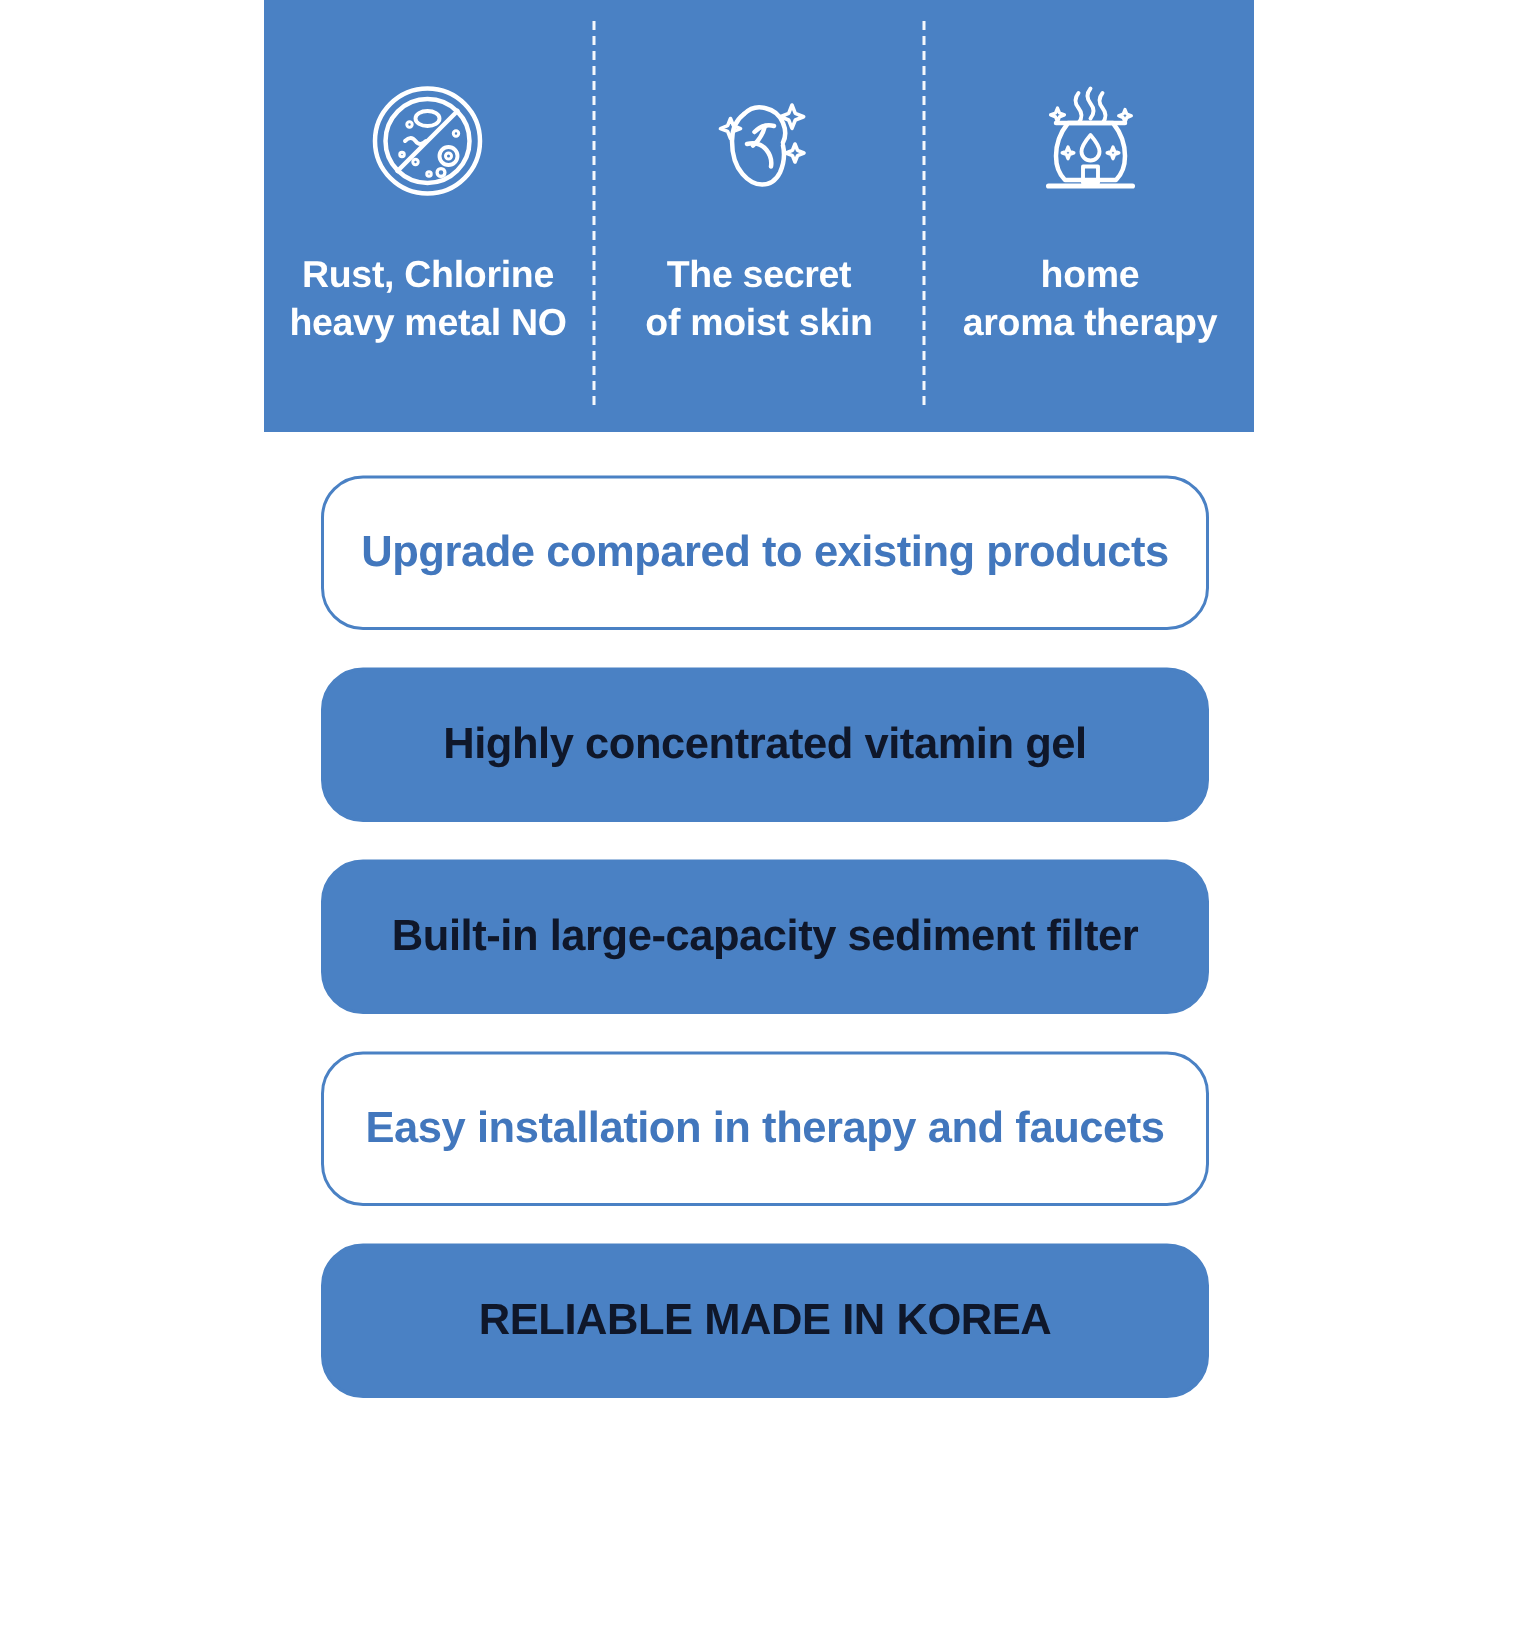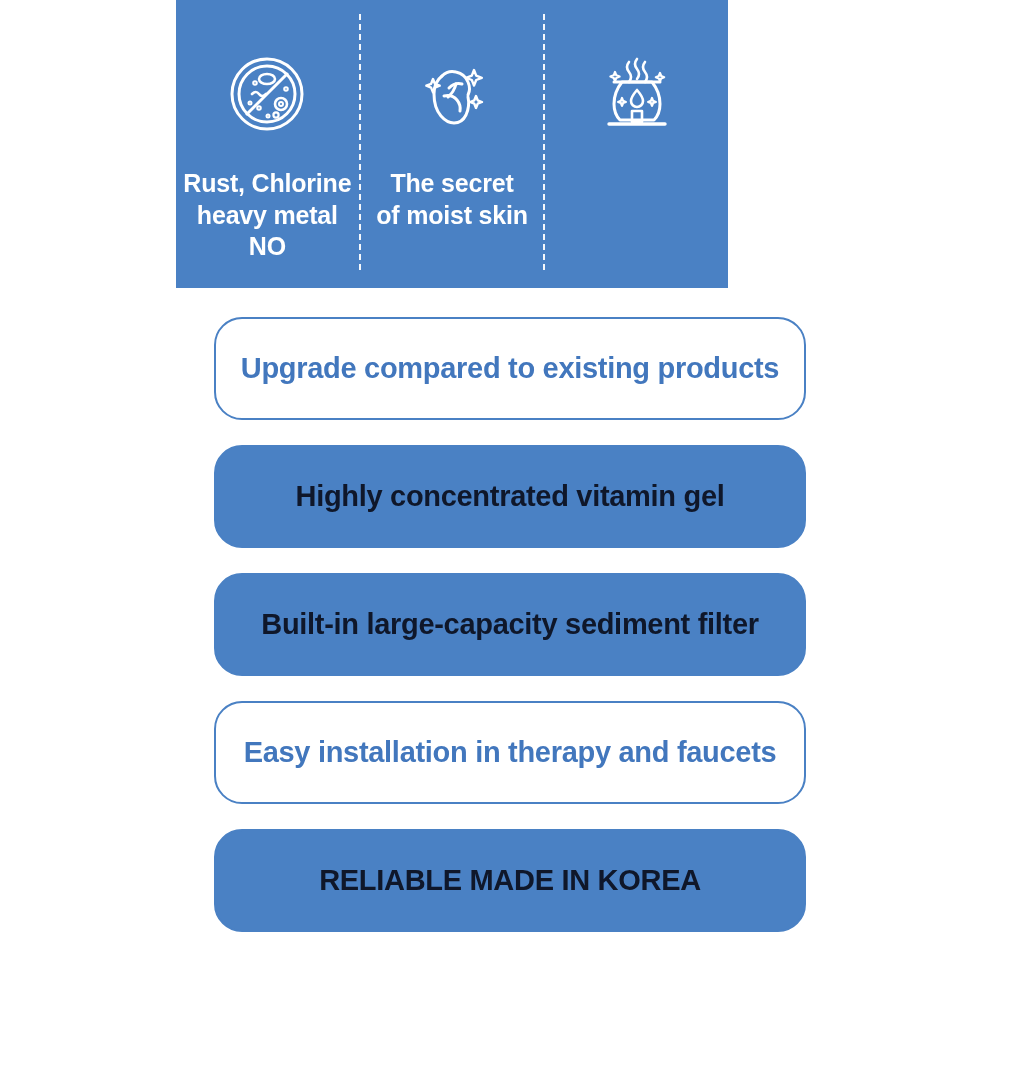--- a/index.html
+++ b/index.html
@@ -13,21 +13,21 @@
     position: relative;
     font-family: "Liberation Sans", "DejaVu Sans", sans-serif;
     overflow: hidden;
   }
 
   
   .banner {
     position: absolute;
     left: 176px;
     top: 0;
-    width: 552px;
+    width: 660px;
     height: 288px;
     background: #4a81c4;
     display: flex;
     flex-direction: row;
     align-items: stretch;
   }
   .banner-col {
     flex: 1 1 0;
     position: relative;
     display: flex;
@@ -153,20 +153,22 @@
         <path d="M48 13 q-4 5 0 10 q4 5 0 10" stroke-width="2.6"></path>
         <path d="M56 16 q-4 5 0 10 q4 5 0 10" stroke-width="2.6"></path>
         <path d="M48 44 q-6 7 -6 11 a6 6 0 0 0 12 0 q0 -4 -6 -11 z" stroke-width="2.6"></path>
         <rect x="43" y="65" width="10" height="11" stroke-width="2.6"></rect>
         <path d="M26 26 l1.3 3.3 l3.3 1.3 l-3.3 1.3 l-1.3 3.3 l-1.3 -3.3 l-3.3 -1.3 l3.3 -1.3 z" stroke-width="2.2"></path>
         <path d="M71 27 l1.2 3 l3 1.2 l-3 1.2 l-1.2 3 l-1.2 -3 l-3 -1.2 l3 -1.2 z" stroke-width="2.2"></path>
         <path d="M33 52 l1.1 2.8 l2.8 1.1 l-2.8 1.1 l-1.1 2.8 l-1.1 -2.8 l-2.8 -1.1 l2.8 -1.1 z" stroke-width="2.2"></path>
         <path d="M63 52 l1.1 2.8 l2.8 1.1 l-2.8 1.1 l-1.1 2.8 l-1.1 -2.8 l-2.8 -1.1 l2.8 -1.1 z" stroke-width="2.2"></path>
       </svg>
     </span>
+    <span class="banner-label">home
+aroma therapy</span>
   </div>
 
 </div>
 
 <div class="pill-list">
   <div class="pill outline">Upgrade compared to existing products</div>
   <div class="pill filled">Highly concentrated vitamin gel</div>
   <div class="pill filled">Built-in large-capacity sediment filter</div>
   <div class="pill outline">Easy installation in therapy and faucets</div>
   <div class="pill filled">RELIABLE MADE IN KOREA</div>

